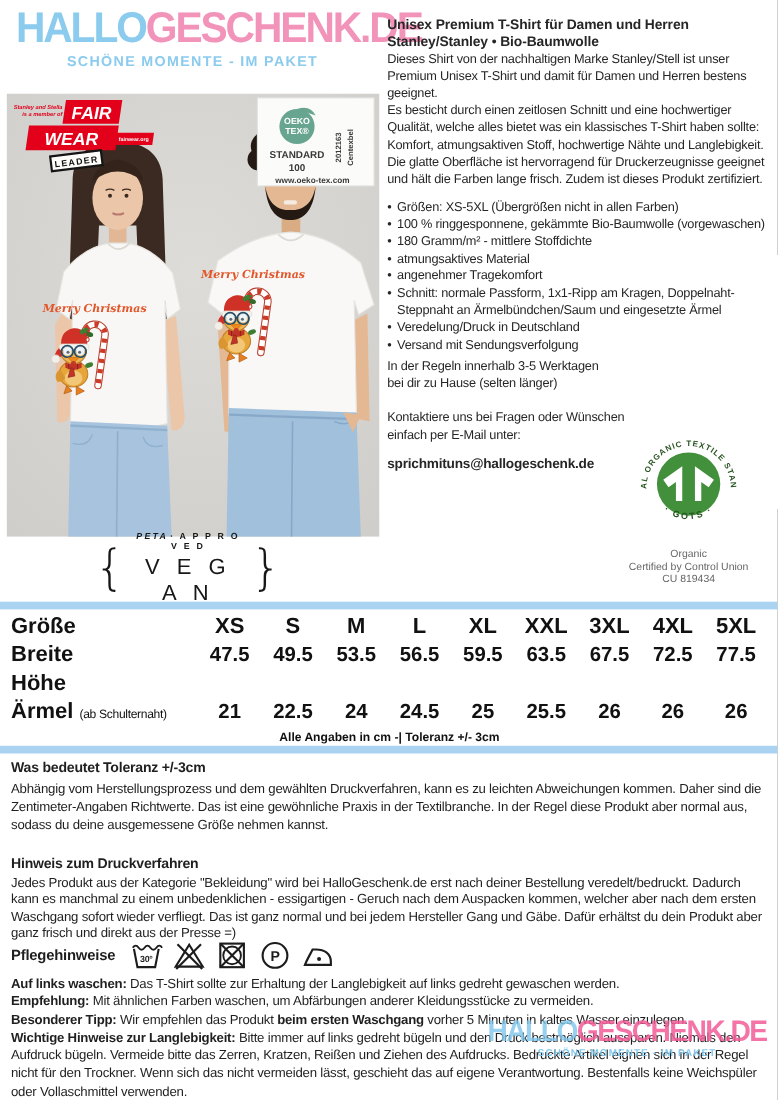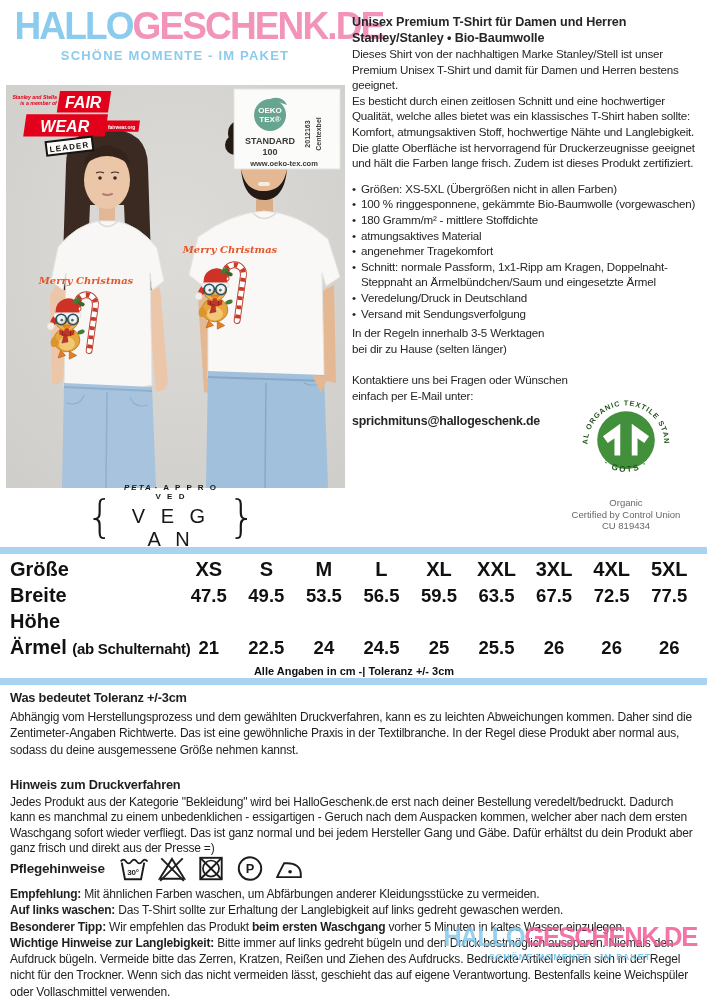--- a/index.html
+++ b/index.html
@@ -41,21 +41,21 @@
   .gots-caption{font-size:9.5px;line-height:11.5px;color:#666;margin-top:3px;}
 
   
   .divider{position:absolute;left:0;width:707px;height:7px;background:#a9d3f1;}
   #div1{top:547px;} #div2{top:678px;}
 
   
   .size-table{position:absolute;left:10px;top:556px;width:688px;color:#111;}
   .st-row{display:flex;align-items:baseline;height:26px;line-height:26px;justify-content:space-between;}
   .st-label{width:170px;font-weight:bold;font-size:20px;white-space:nowrap;}
-  .st-label small{font-weight:bold;font-size:15px;letter-spacing:-0.3px;}
+  .st-label small{font-weight:normal;font-size:11px;letter-spacing:-0.3px;}
   .st-cells{flex:1;display:grid;grid-template-columns:repeat(9,1fr);}
   .st-cell{text-align:center;font-weight:bold;font-size:18.5px;}
   .st-size .st-cell{font-size:20px;}
   .st-note{margin-top:5px;text-align:center;font-weight:bold;font-size:11px;}
 
   
   .section{position:absolute;left:10px;width:690px;font-size:12px;letter-spacing:-0.2px;color:#1f1f1f;}
   .sec-heading{font-weight:bold;font-size:12.8px;margin-bottom:2px;}
   #sec-tolerance{top:690px;line-height:16.5px;}
   #sec-printing{top:777px;line-height:15.5px;}
@@ -358,22 +358,22 @@
       <circle cx="14" cy="14.5" r="10.5" fill="none" stroke="#1c1c1c" stroke-width="1.8"></circle>
       <text x="14" y="19" text-anchor="middle" font-size="12" font-weight="bold" fill="#1c1c1c">P</text>
     </svg>
     <svg class="care-icon" width="30" height="30" viewBox="0 0 28 28">
       <path d="M3,22.5 L25,22.5 L25,20 C25,12.5 19,9.5 12.5,9.5 L9.5,9.5 C7.5,13.5 5,17.5 3,22.5 Z" fill="none" stroke="#1c1c1c" stroke-width="1.8"></path>
       <circle cx="15" cy="17.5" r="1.7" fill="#1c1c1c"></circle>
     </svg>
   </div>
 
   <div class="section" id="sec-care-lines">
+    <div><b>Auf links waschen:</b> <span>Das T-Shirt sollte zur Erhaltung der Langlebigkeit auf links gedreht gewaschen werden.</span></div>
     <div><b>Empfehlung:</b> <span>Mit ähnlichen Farben waschen, um Abfärbungen anderer Kleidungsstücke zu vermeiden.</span></div>
-    <div><b>Auf links waschen:</b> <span>Das T-Shirt sollte zur Erhaltung der Langlebigkeit auf links gedreht gewaschen werden.</span></div>
     <div><b>Besonderer Tipp:</b> <span>Wir empfehlen das Produkt </span><b>beim ersten Waschgang</b><span> vorher 5 Minuten in kaltes Wasser einzulegen.</span></div>
     <div><b>Wichtige Hinweise zur Langlebigkeit:</b> <span>Bitte immer auf links gedreht bügeln und den Druck bestmöglich aussparen. Niemals den Aufdruck bügeln. Vermeide bitte das Zerren, Kratzen, Reißen und Ziehen des Aufdrucks. Bedruckte Artikel eignen sich in der Regel nicht für den Trockner. Wenn sich das nicht vermeiden lässt, geschieht das auf eigene Verantwortung. Bestenfalls keine Weichspüler oder Vollaschmittel verwenden.</span></div>
   </div>
 
   <div class="watermark">
     <div class="wm-main"><span class="wm-blue">HALLO</span><span class="wm-pink">GESCHENK.DE</span></div>
     <div class="wm-tag">SCHÖNE MOMENTE - IM PAKET</div>
   </div>
 
 </div>

